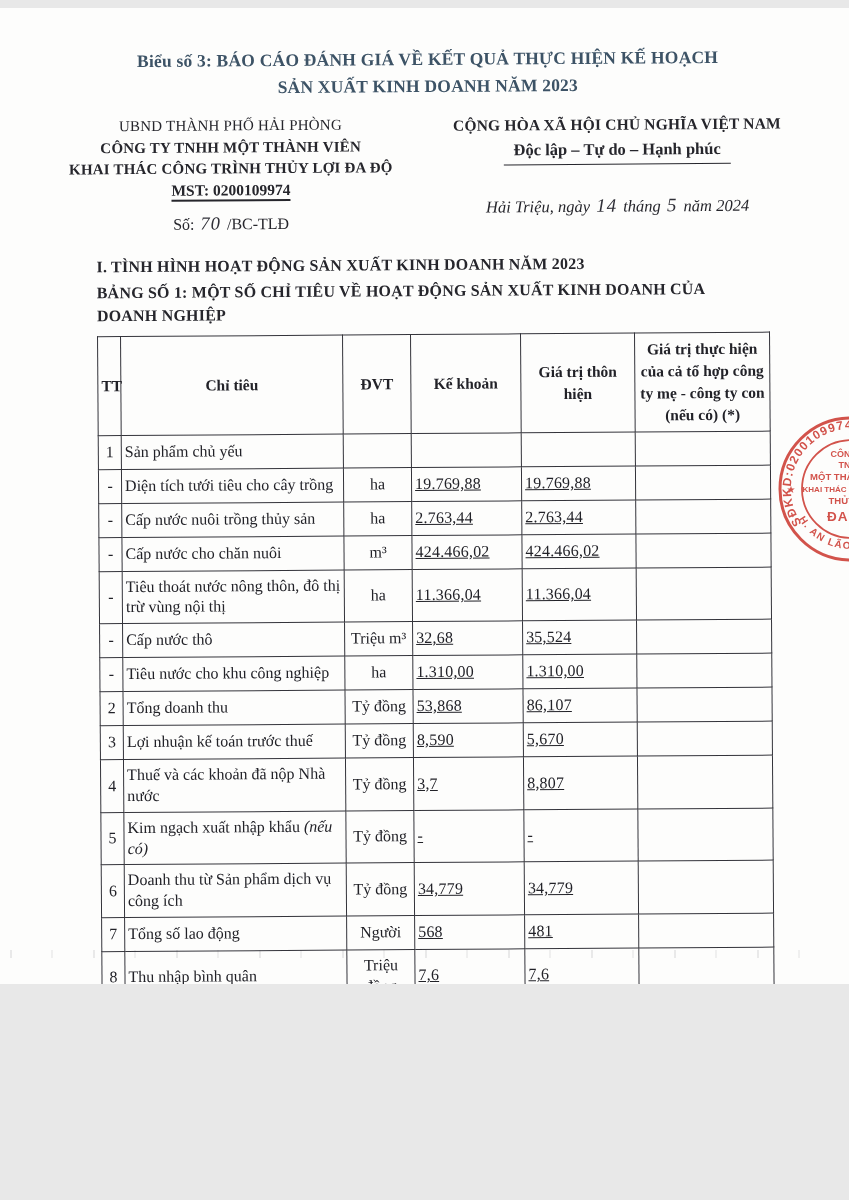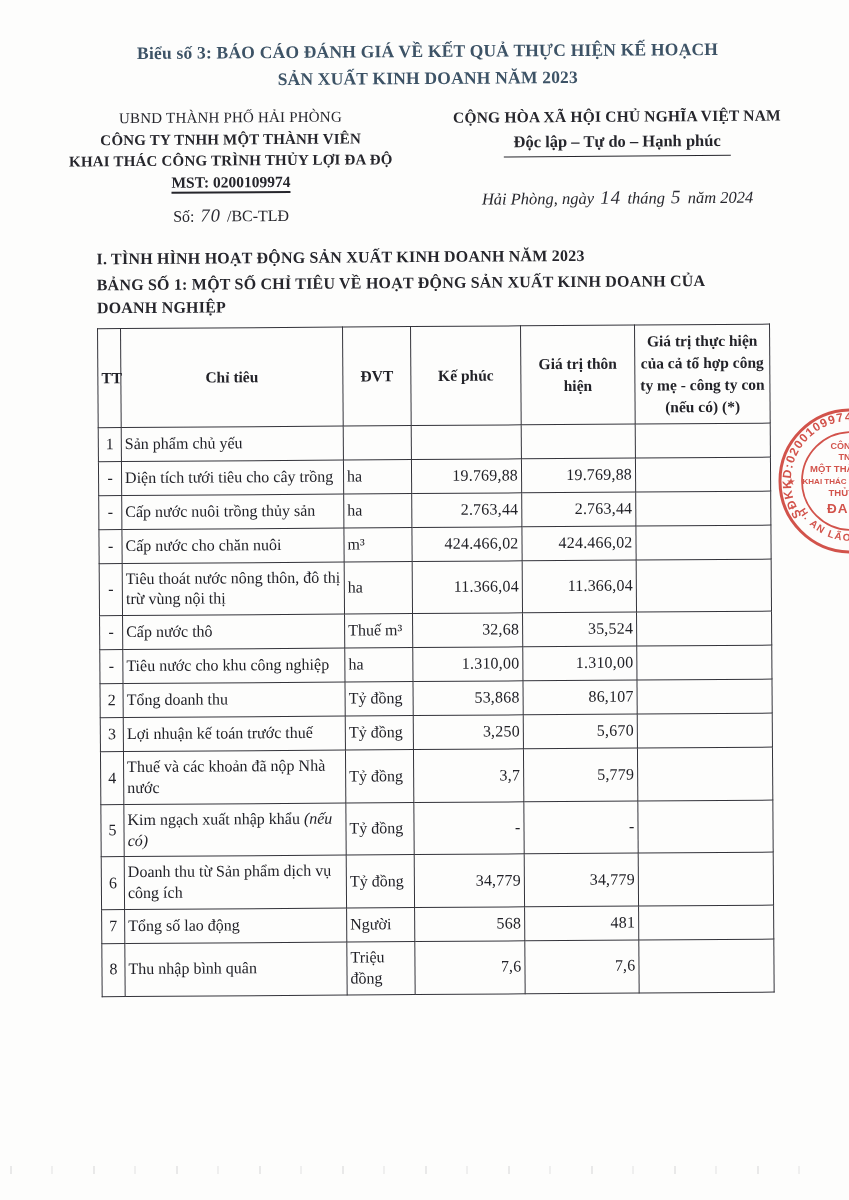--- a/index.html
+++ b/index.html
@@ -1,21 +1,21 @@
 <!DOCTYPE html>
 <html><head>
 <meta charset="utf-8">
 <style>
   * { margin: 0; padding: 0; box-sizing: border-box; }
   html, body { background: #e8e8e8; }
   .page {
     position: relative;
     width: 849px;
-    height: 1200px;
-    margin: 0 auto;
+    height: 976px;
+    margin: 8px auto;
     background: #fdfdfc;
     overflow: hidden;
     font-family: "Liberation Serif", "DejaVu Serif", serif;
     color: #26262c;
   }
   .content { transform: rotate(-0.4deg); transform-origin: 50% 30%; }
 
   
   .doc-title {
     margin: 38px 60px 0 70px;
@@ -67,22 +67,22 @@
     color: #222228;
   }
   table.indicators th, table.indicators td { border: 1.6px solid #34343b; vertical-align: middle; }
   table.indicators thead th {
     font-size: 15.5px; font-weight: bold; text-align: center;
     padding: 5px 3px; line-height: 1.42;
   }
   table.indicators td { padding: 5px 3px; font-size: 16px; line-height: 1.3; height: 34px; }
   td.c-tt { text-align: center; font-size: 15px; }
   td.c-label { padding-left: 5px; padding-right: 2px; }
-  td.c-dvt { font-size: 15px; }
-  td.c-num { text-align: right; font-size: 16px; letter-spacing: 0.2px; }
+  td.c-dvt { text-align: center; font-size: 15px; }
+  td.c-num { text-align: left; font-size: 16px; letter-spacing: 0.2px; text-decoration: underline; }
   .note { font-style: italic; }
 
   
   .stamp { position: absolute; left: 766px; top: 396px; width: 170px; height: 170px; opacity: 0.92; }
   .stamp svg { display: block; }
   .stamp text {
     font-family: "Liberation Sans", "DejaVu Sans", sans-serif;
     font-weight: bold;
     fill: #cf453d;
   }
@@ -124,21 +124,21 @@
           <span class="handwritten">70</span>
           <span>/BC-TLĐ</span>
         </div>
       </div>
       <div class="header-right">
         <div class="hr1">CỘNG HÒA XÃ HỘI CHỦ NGHĨA VIỆT NAM</div>
         <div class="hr2-wrap">
           <span class="hr2">Độc lập – Tự do – Hạnh phúc</span>
         </div>
         <div class="date-line">
-          <span>Hải Phòng, ngày</span>
+          <span>Hải Triệu, ngày</span>
           <span class="handwritten">14</span>
           <span>tháng</span>
           <span class="handwritten">5</span>
           <span>năm 2024</span>
         </div>
       </div>
     </div>
 
     <div class="section">
       <div class="s1">I. TÌNH HÌNH HOẠT ĐỘNG SẢN XUẤT KINH DOANH NĂM 2023</div>
@@ -152,21 +152,21 @@
           <col style="width:68px">
         <col style="width:110px">
           <col style="width:114px">
           <col style="width:135px">
       </colgroup>
       <thead>
         <tr>
           <th>TT</th>
           <th>Chỉ tiêu</th>
           <th>ĐVT</th>
-          <th>Kế phúc</th>
+          <th>Kế khoản</th>
           <th>Giá trị thôn hiện</th>
           <th>Giá trị thực hiện của cả tổ hợp công ty mẹ - công ty con (nếu có) (*)</th>
         </tr>
       </thead>
       <tbody>
           <tr>
             <td class="c-tt">1</td>
             <td class="c-label">Sản phẩm chủ yếu</td>
             <td class="c-dvt"></td>
             <td class="c-num"></td>
@@ -201,21 +201,21 @@
             <td class="c-tt">-</td>
             <td class="c-label">Tiêu thoát nước nông thôn, đô thị trừ vùng nội thị</td>
             <td class="c-dvt">ha</td>
             <td class="c-num">11.366,04</td>
             <td class="c-num">11.366,04</td>
             <td class="c-num"></td>
           </tr>
           <tr>
             <td class="c-tt">-</td>
             <td class="c-label">Cấp nước thô</td>
-            <td class="c-dvt">Thuế m³</td>
+            <td class="c-dvt">Triệu m³</td>
             <td class="c-num">32,68</td>
             <td class="c-num">35,524</td>
             <td class="c-num"></td>
           </tr>
           <tr>
             <td class="c-tt">-</td>
             <td class="c-label">Tiêu nước cho khu công nghiệp</td>
             <td class="c-dvt">ha</td>
             <td class="c-num">1.310,00</td>
             <td class="c-num">1.310,00</td>
@@ -226,30 +226,30 @@
             <td class="c-label">Tổng doanh thu</td>
             <td class="c-dvt">Tỷ đồng</td>
             <td class="c-num">53,868</td>
             <td class="c-num">86,107</td>
             <td class="c-num"></td>
           </tr>
           <tr>
             <td class="c-tt">3</td>
             <td class="c-label">Lợi nhuận kế toán trước thuế</td>
             <td class="c-dvt">Tỷ đồng</td>
-            <td class="c-num">3,250</td>
+            <td class="c-num">8,590</td>
             <td class="c-num">5,670</td>
             <td class="c-num"></td>
           </tr>
           <tr>
             <td class="c-tt">4</td>
             <td class="c-label">Thuế và các khoản đã nộp Nhà nước</td>
             <td class="c-dvt">Tỷ đồng</td>
             <td class="c-num">3,7</td>
-            <td class="c-num">5,779</td>
+            <td class="c-num">8,807</td>
             <td class="c-num"></td>
           </tr>
           <tr>
             <td class="c-tt">5</td>
             <td class="c-label">Kim ngạch xuất nhập khẩu<span class="note"> (nếu có)</span></td>
             <td class="c-dvt">Tỷ đồng</td>
             <td class="c-num">-</td>
             <td class="c-num">-</td>
             <td class="c-num"></td>
           </tr>

